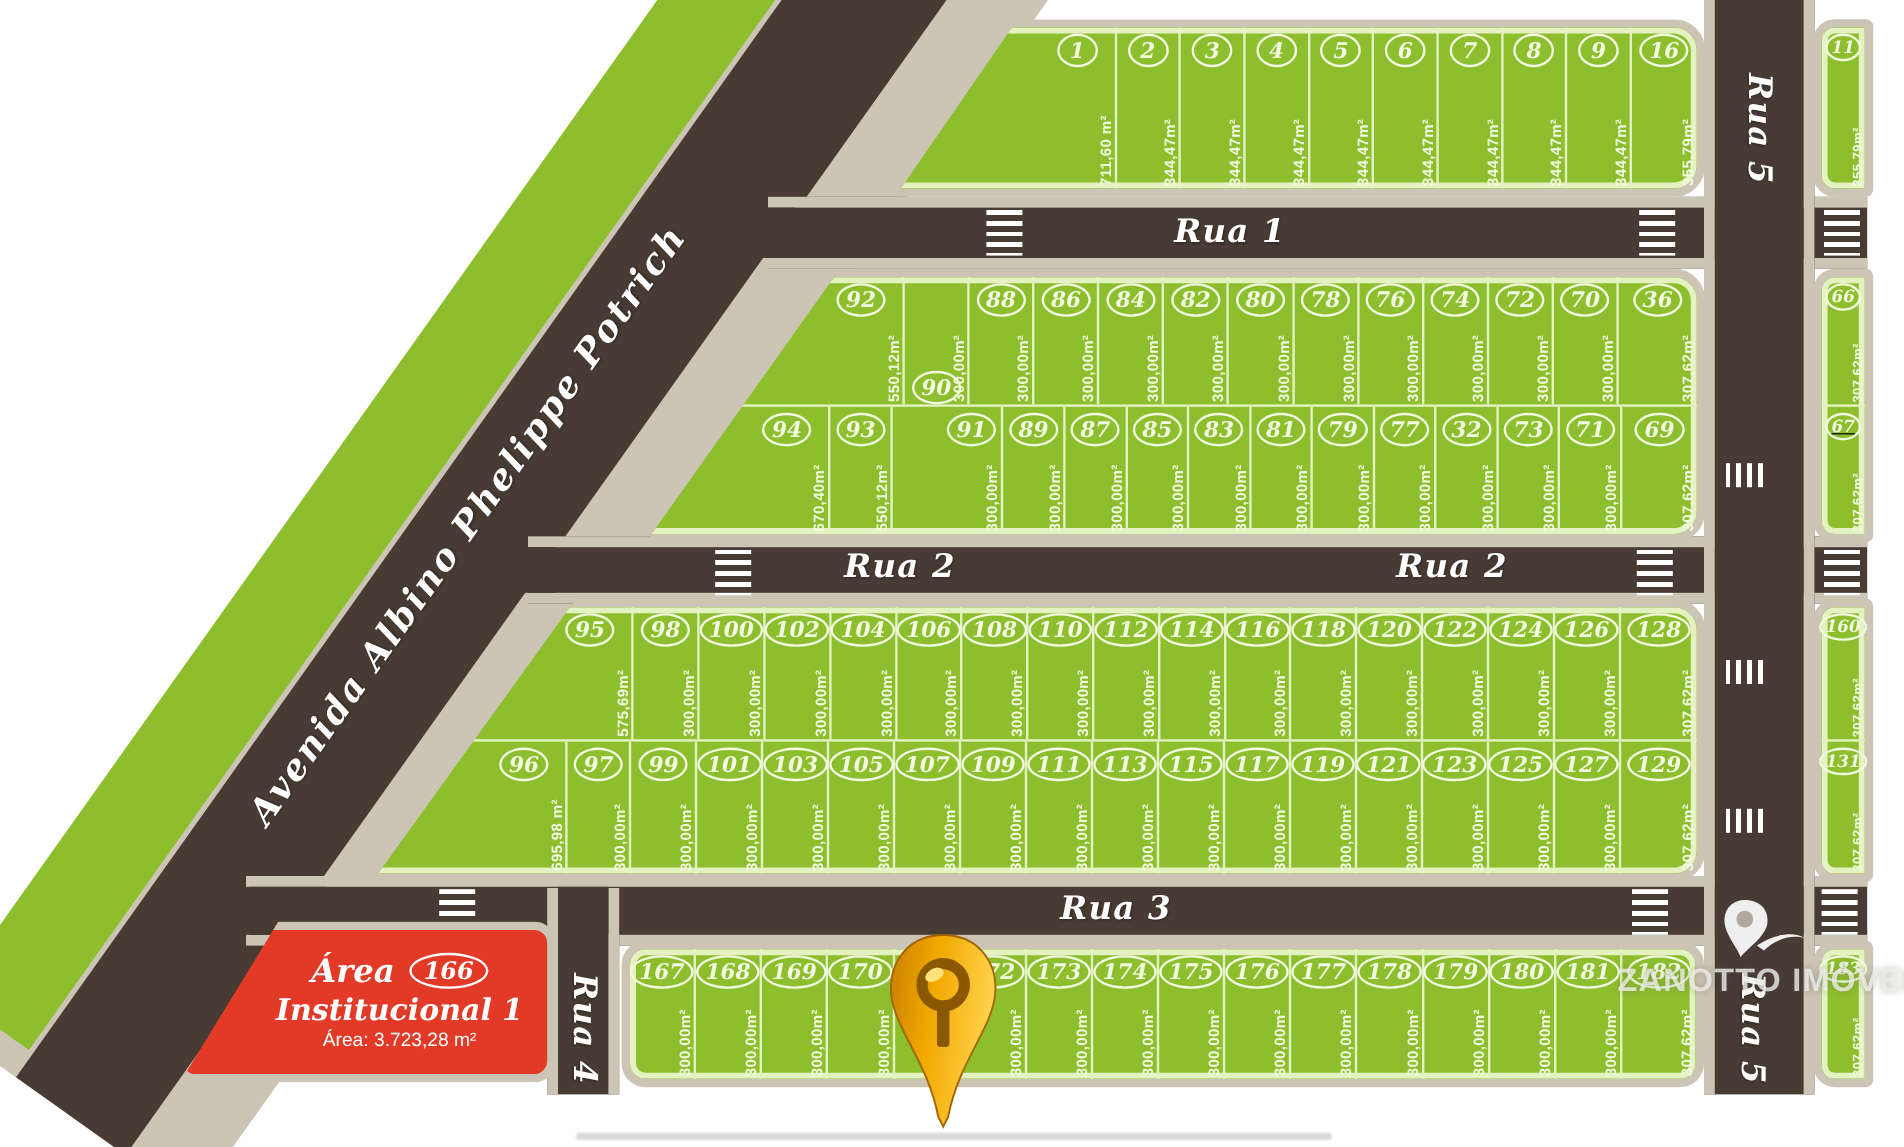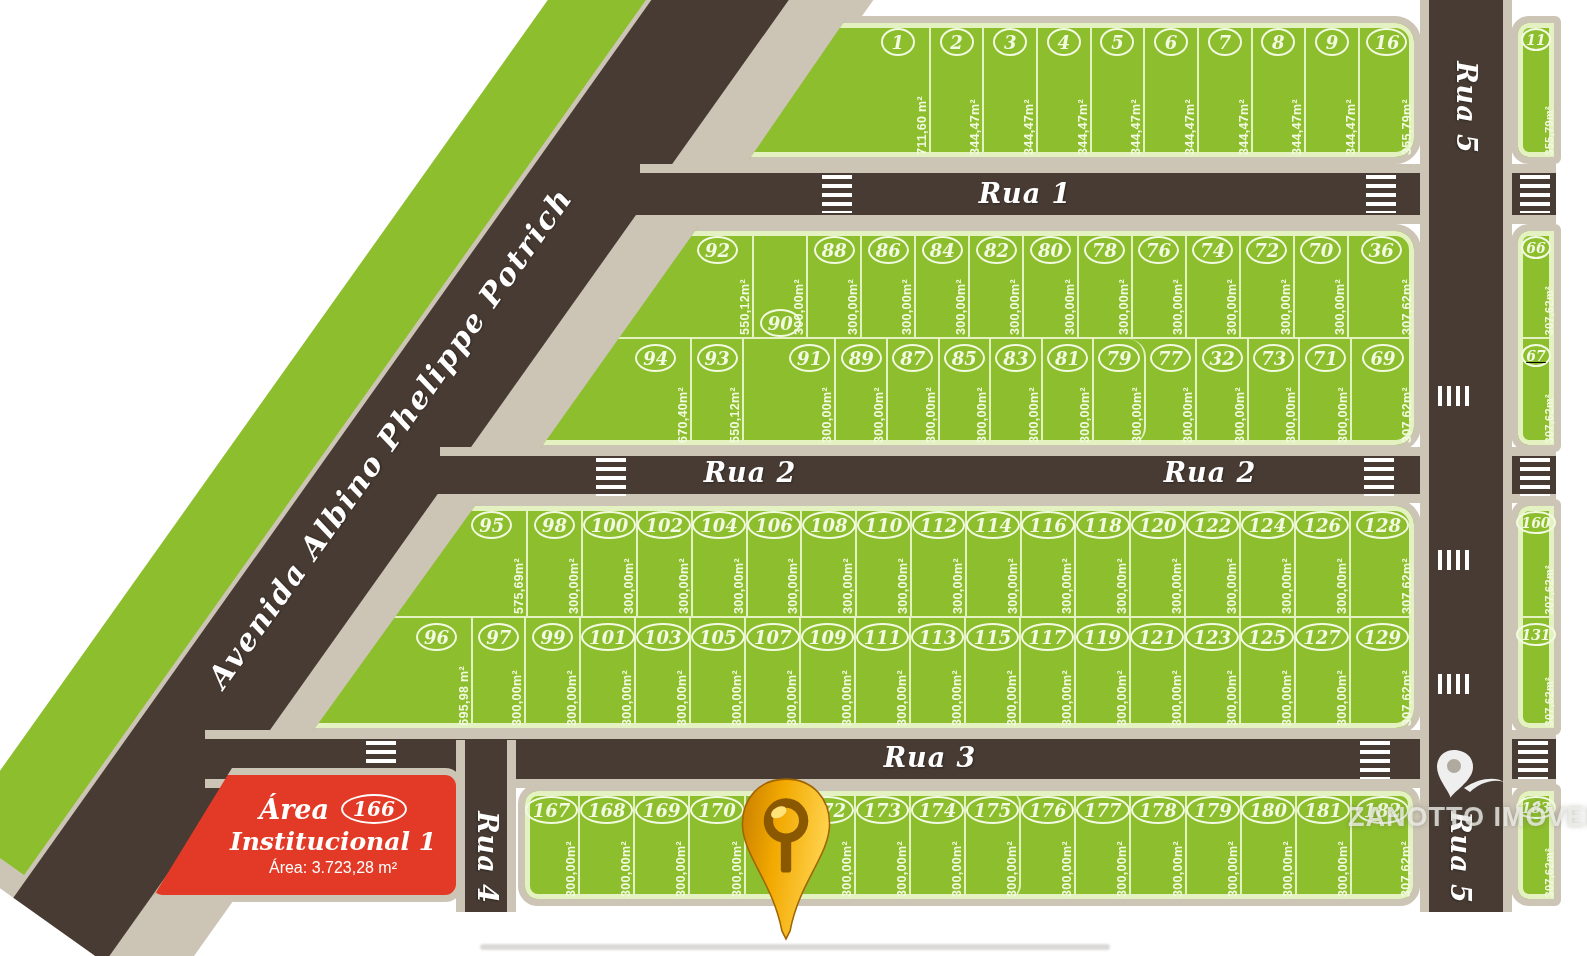--- a/index.html
+++ b/index.html
@@ -217,21 +217,21 @@
           <div class="area">300,00m²</div>
         </div>
         <div class="lot" style="flex-grow: 1;">
           <div class="badge">83</div>
           <div class="area">300,00m²</div>
         </div>
         <div class="lot" style="flex-grow: 1;">
           <div class="badge">81</div>
           <div class="area">300,00m²</div>
         </div>
-        <div class="lot" style="flex-grow: 1; border-radius: 18px;">
+        <div class="lot" style="flex-grow: 1;">
           <div class="badge">79</div>
           <div class="area">300,00m²</div>
         </div>
         <div class="lot" style="flex-grow: 1;">
           <div class="badge">77</div>
           <div class="area">300,00m²</div>
         </div>
         <div class="lot" style="flex-grow: 1;">
           <div class="badge">32</div>
           <div class="area">300,00m²</div>
@@ -426,21 +426,21 @@
           <div class="area">300,00m²</div>
         </div>
         <div class="lot" style="flex-grow: 1;">
           <div class="badge">173</div>
           <div class="area">300,00m²</div>
         </div>
         <div class="lot" style="flex-grow: 1;">
           <div class="badge">174</div>
           <div class="area">300,00m²</div>
         </div>
-        <div class="lot" style="flex-grow: 1; border-radius: 14px;">
+        <div class="lot" style="flex-grow: 1;">
           <div class="badge">175</div>
           <div class="area">300,00m²</div>
         </div>
         <div class="lot" style="flex-grow: 1;">
           <div class="badge">176</div>
           <div class="area">300,00m²</div>
         </div>
         <div class="lot" style="flex-grow: 1;">
           <div class="badge">177</div>
           <div class="area">300,00m²</div>

